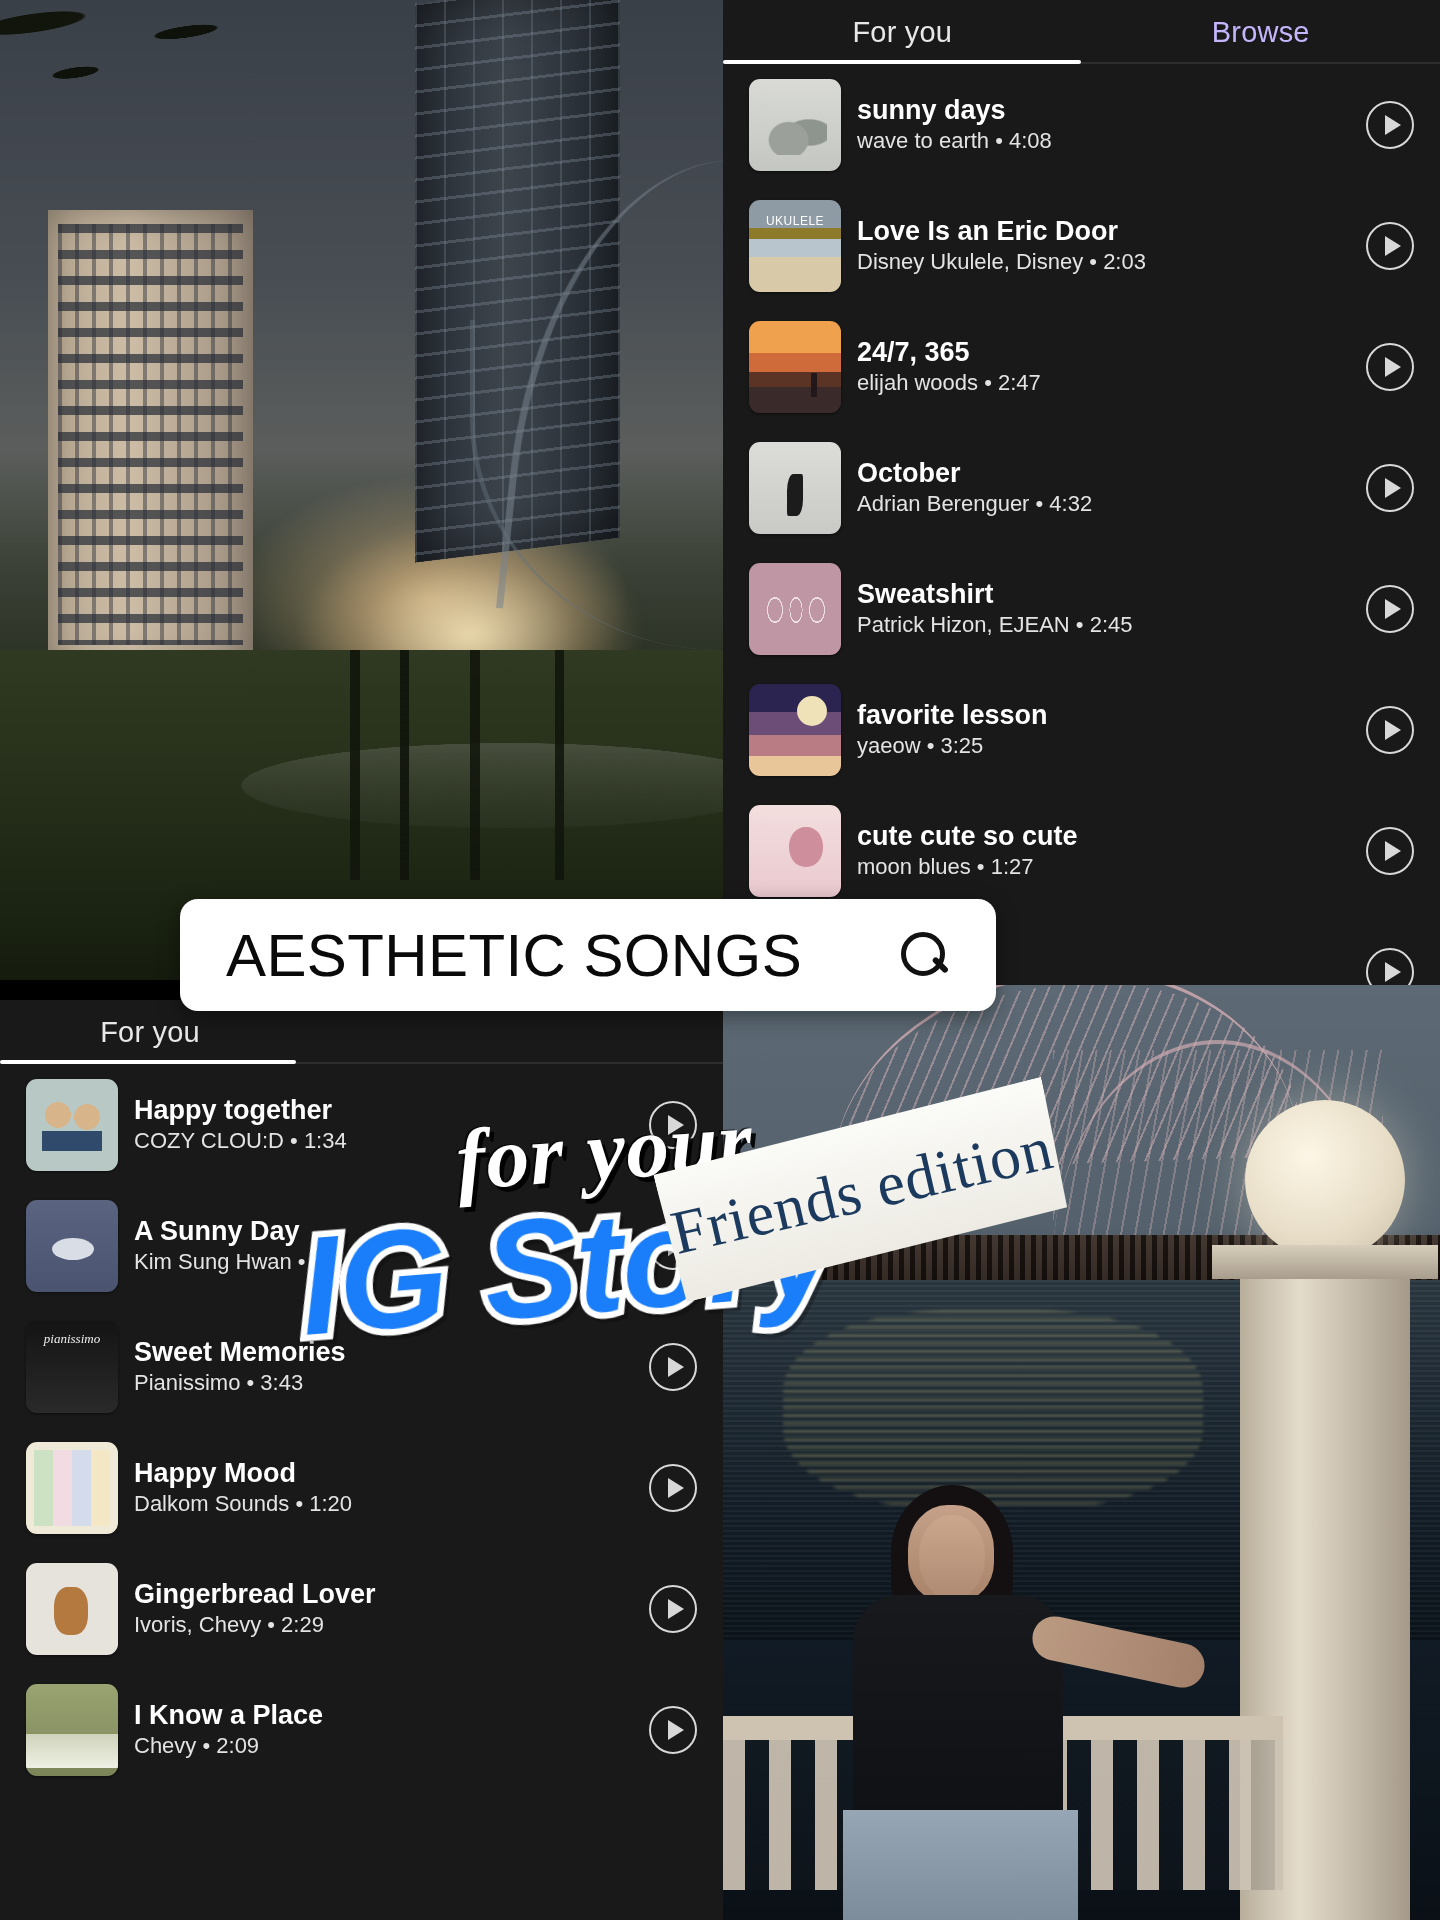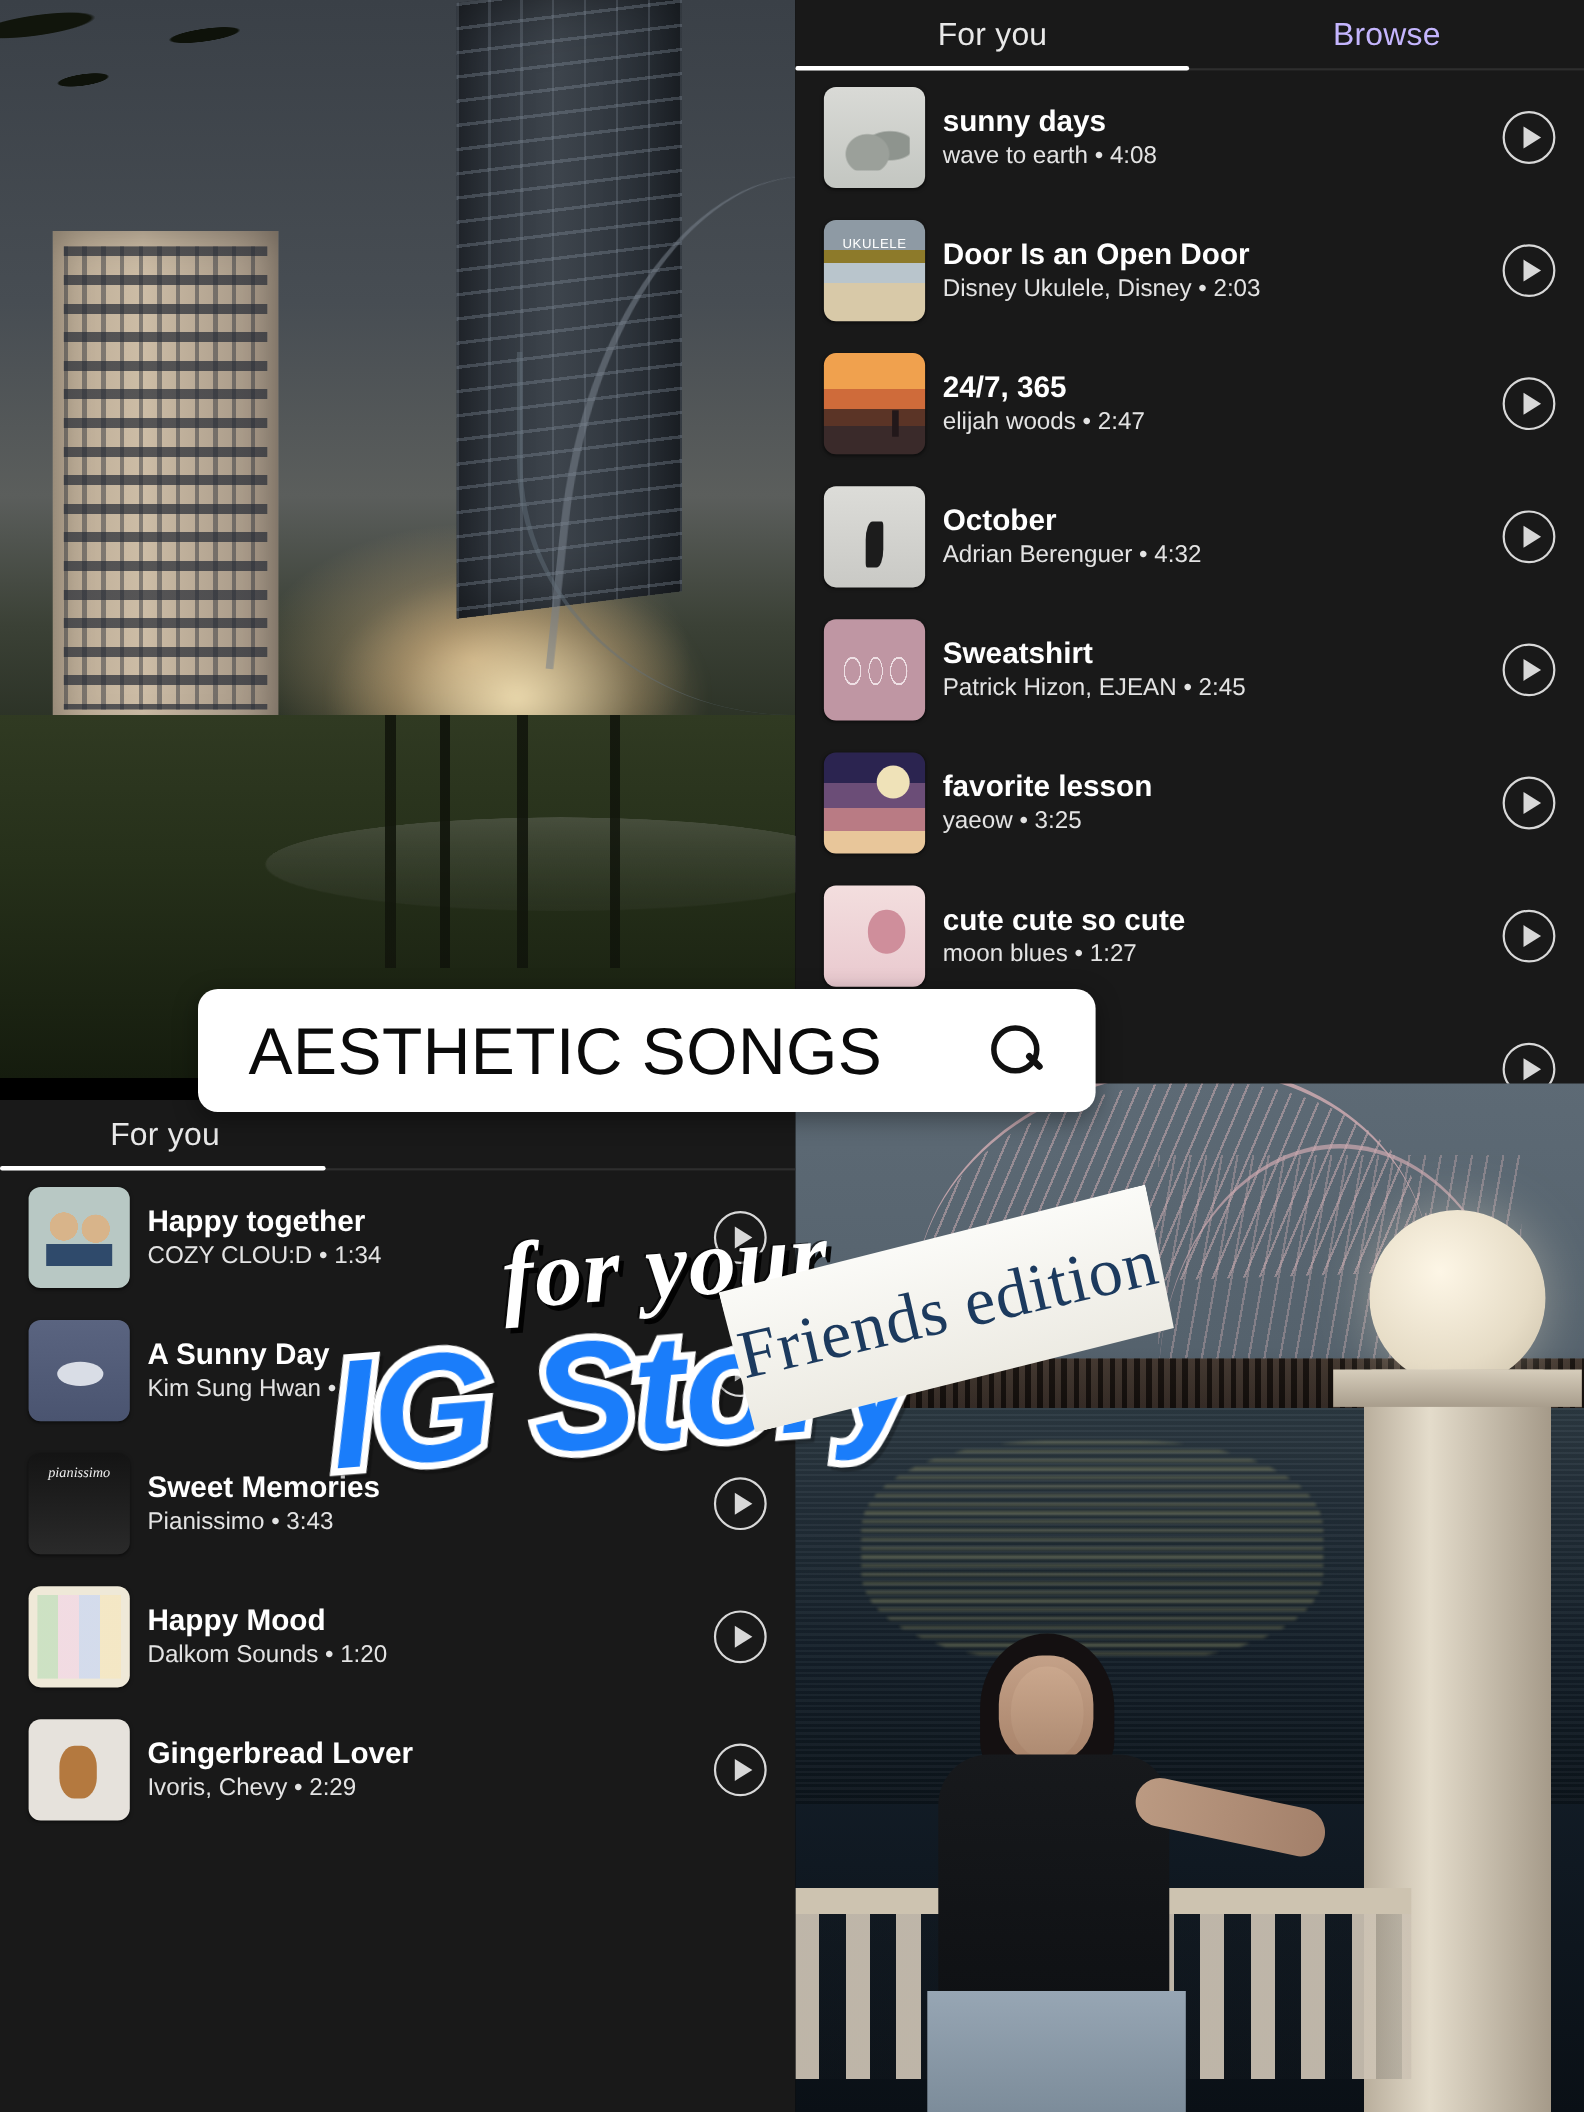--- a/index.html
+++ b/index.html
@@ -359,21 +359,21 @@
       <div class="meta">
         <div class="s-title">sunny days</div>
         <div class="s-sub">wave to earth • 4:08</div>
       </div>
       <div class="play-btn"></div>
     </div>
 
     <div class="song-row">
       <div class="art a-ukulele"></div>
       <div class="meta">
-        <div class="s-title">Door Is an Open Door</div>
+        <div class="s-title">Love Is an Eric Door</div>
         <div class="s-sub">Disney Ukulele, Disney • 2:03</div>
       </div>
       <div class="play-btn"></div>
     </div>
 
     <div class="song-row">
       <div class="art a-247"></div>
       <div class="meta">
         <div class="s-title">24/7, 365</div>
         <div class="s-sub">elijah woods • 2:47</div>
@@ -472,20 +472,28 @@
 
     <div class="song-row">
       <div class="art a-ginger"></div>
       <div class="meta">
         <div class="s-title">Gingerbread Lover</div>
         <div class="s-sub">Ivoris, Chevy • 2:29</div>
       </div>
       <div class="play-btn"></div>
     </div>
 
+    <div class="song-row">
+      <div class="art a-iknow"></div>
+      <div class="meta">
+        <div class="s-title">I Know a Place</div>
+        <div class="s-sub">Chevy • 2:09</div>
+      </div>
+      <div class="play-btn"></div>
+    </div>
 
   </div>
 
   <div class="search-pill">
     <div class="search-text">AESTHETIC SONGS</div>
     <div class="search-ic"></div>
   </div>
 
   <div class="foryour">for your</div>
   <div class="igstory">IG Story</div>

